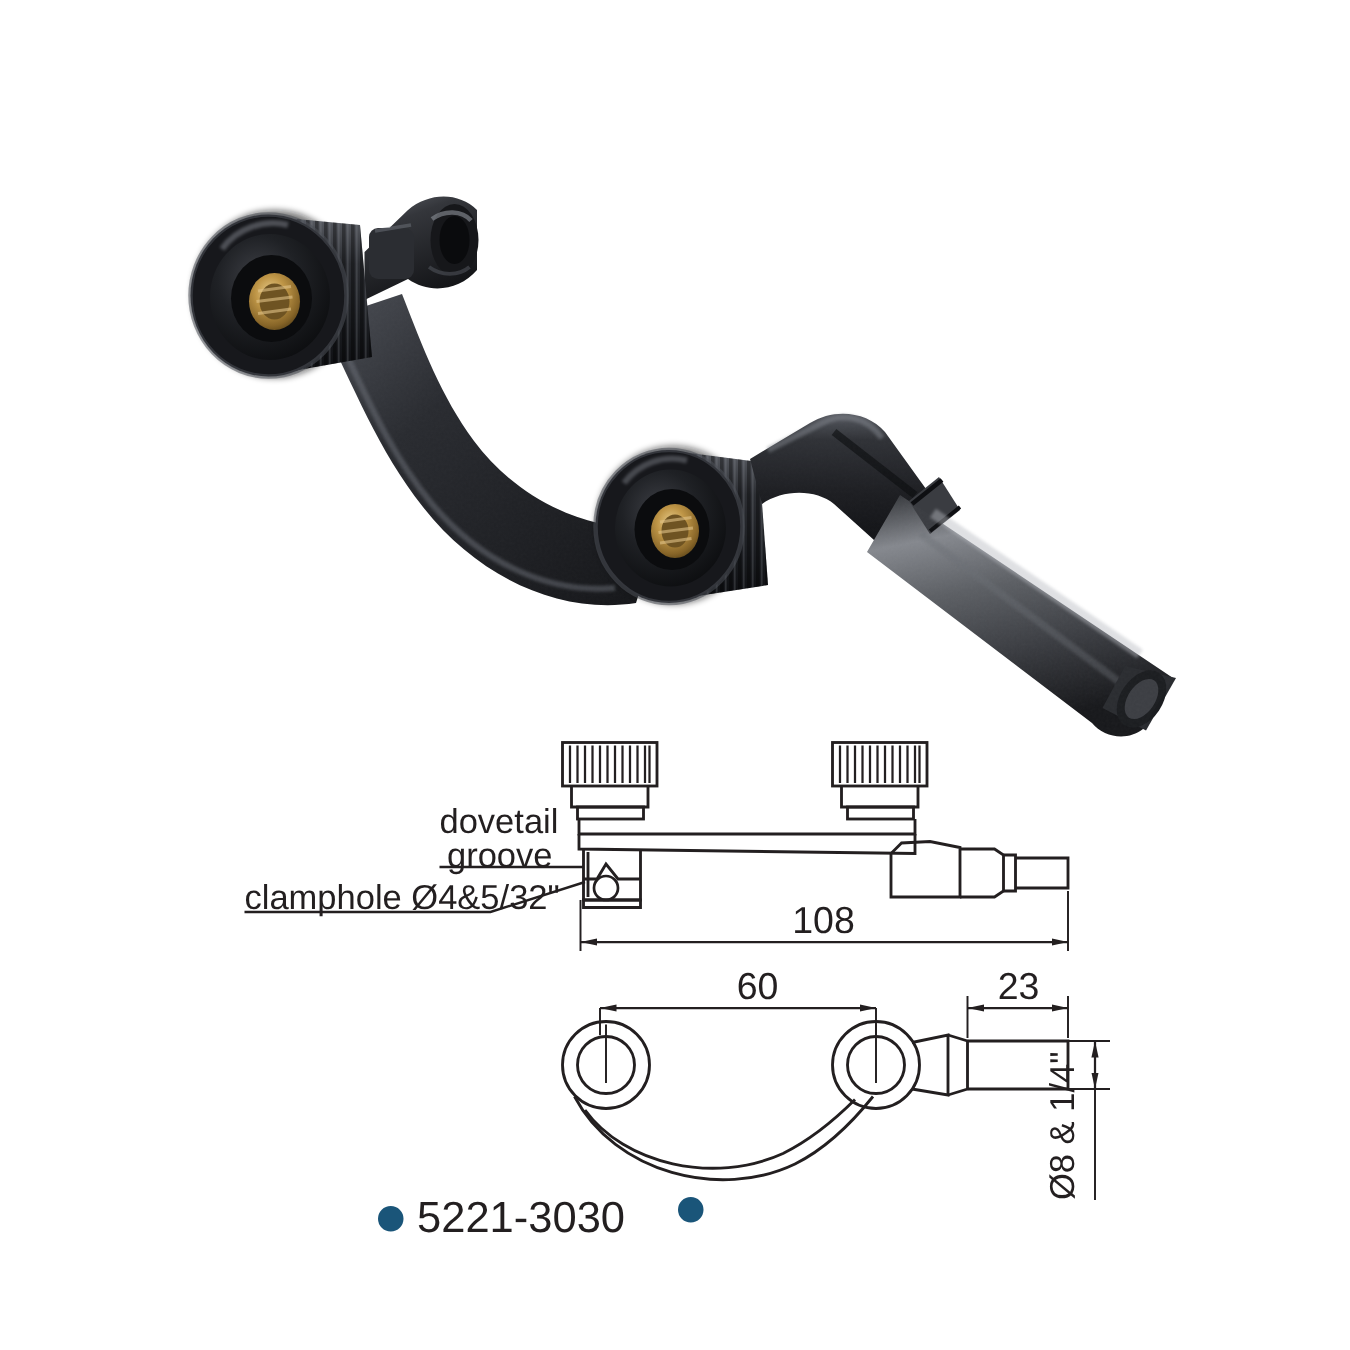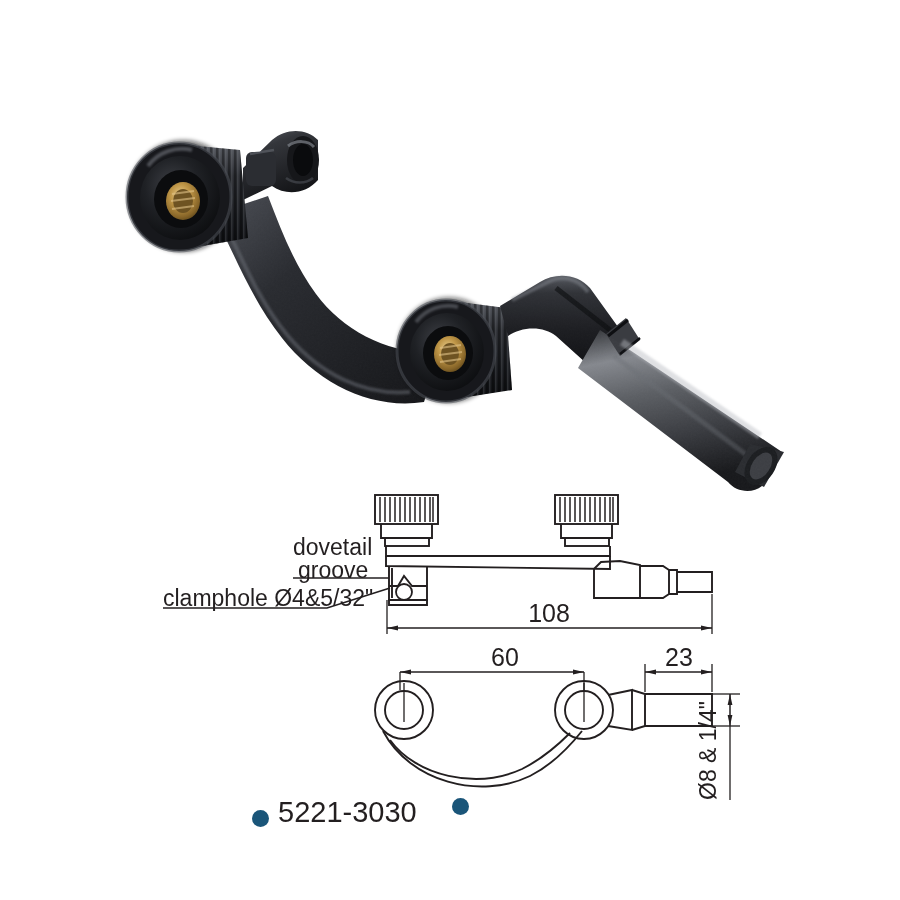--- a/index.html
+++ b/index.html
@@ -32,21 +32,21 @@
   .partnos {
     position: absolute;
     left: 0;
     top: 798px;
     width: 900px;
     height: 50px;
   }
   .partno {
     position: absolute;
     display: flex;
-    align-items: flex-end;
+    align-items: center;
     gap: 9px;
     font-size: 29px;
     font-family: "Liberation Sans", sans-serif;
     color: #231f20;
     letter-spacing: 0px;
     white-space: nowrap;
   }
   .partno-1 { left: 252px; top: 0px; }
   .partno-2 { left: 452px; top: 0px; }
   .bullet {

